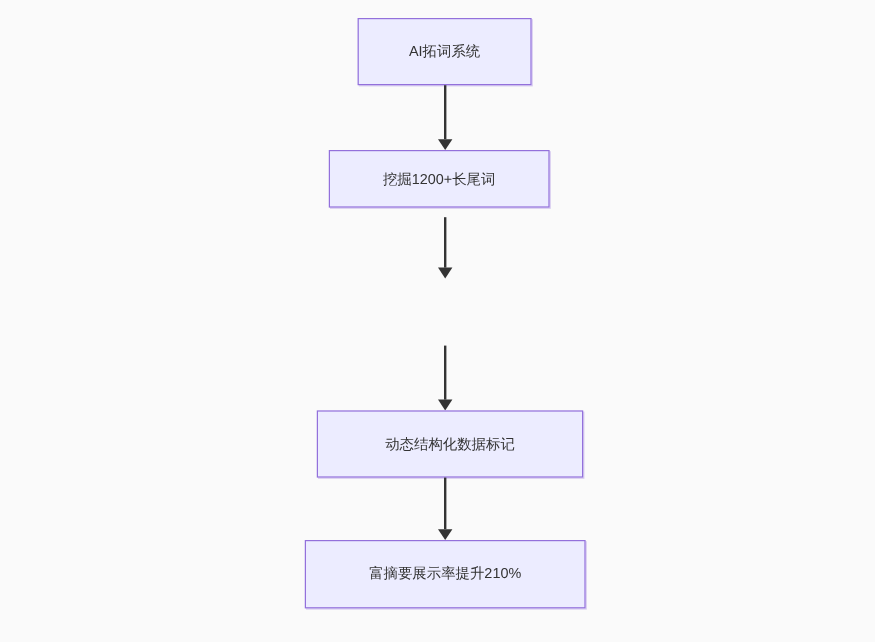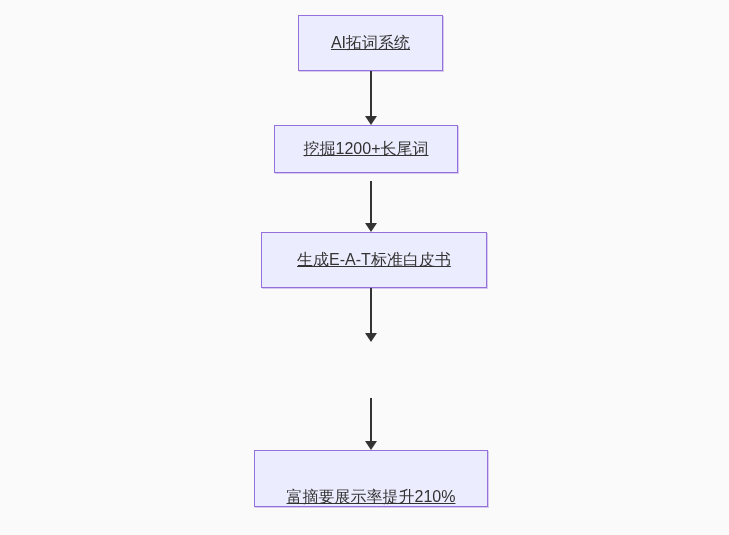--- a/index.html
+++ b/index.html
@@ -17,25 +17,24 @@
   .node {
     position: absolute;
     box-sizing: border-box;
     background: #ececff;
     border: 1px solid #9370db;
     box-shadow: 1px 1px 0 rgba(147,112,219,0.35);
     display: flex;
     align-items: center;
     justify-content: center;
     color: #333333;
-    font-size: 16px;
+    font-size: 12px;
     line-height: 1.2;
     white-space: nowrap;
     text-align: center;
-    text-decoration: underline;
   }
   .edge {
     position: absolute;
     width: 12px;
     display: flex;
     flex-direction: column;
     align-items: center;
   }
   .edge-line {
     width: 2px;
@@ -47,21 +46,21 @@
     height: 0;
     border-left: 6px solid transparent;
     border-right: 6px solid transparent;
     border-top: 9px solid #333333;
   }
   
   #node-0 { left: 298px; top: 15px;  width: 145px; height: 56px; }
   #node-1 { left: 274px; top: 125px; width: 184px; height: 48px; }
   #node-2 { left: 261px; top: 232px; width: 226px; height: 56px; }
   #node-3 { left: 264px; top: 342px; width: 222px; height: 56px; }
-  #node-4 { left: 254px; top: 450px; width: 234px; height: 57px; align-items: flex-end; }
+  #node-4 { left: 254px; top: 450px; width: 234px; height: 57px; }
   
   #edge-0 { left: 365px; top: 71px;  height: 54px; }
   #edge-1 { left: 365px; top: 181px; height: 51px; }
   #edge-2 { left: 365px; top: 288px; height: 54px; }
   #edge-3 { left: 365px; top: 398px; height: 52px; }
 </style>
 </head>
 <body>
 
 <div class="canvas">
@@ -77,29 +76,29 @@
 
   <div class="node" id="node-1">
     <span>挖掘1200+长尾词</span>
   </div>
 
   <div class="edge" id="edge-1">
     <div class="edge-line"></div>
     <div class="edge-arrowhead"></div>
   </div>
 
-  <div class="node" id="node-2">
-    <span>生成E-A-T标准白皮书</span>
-  </div>
 
   <div class="edge" id="edge-2">
     <div class="edge-line"></div>
     <div class="edge-arrowhead"></div>
   </div>
 
+  <div class="node" id="node-3">
+    <span>动态结构化数据标记</span>
+  </div>
 
   <div class="edge" id="edge-3">
     <div class="edge-line"></div>
     <div class="edge-arrowhead"></div>
   </div>
 
   <div class="node" id="node-4">
     <span>富摘要展示率提升210%</span>
   </div>
 

